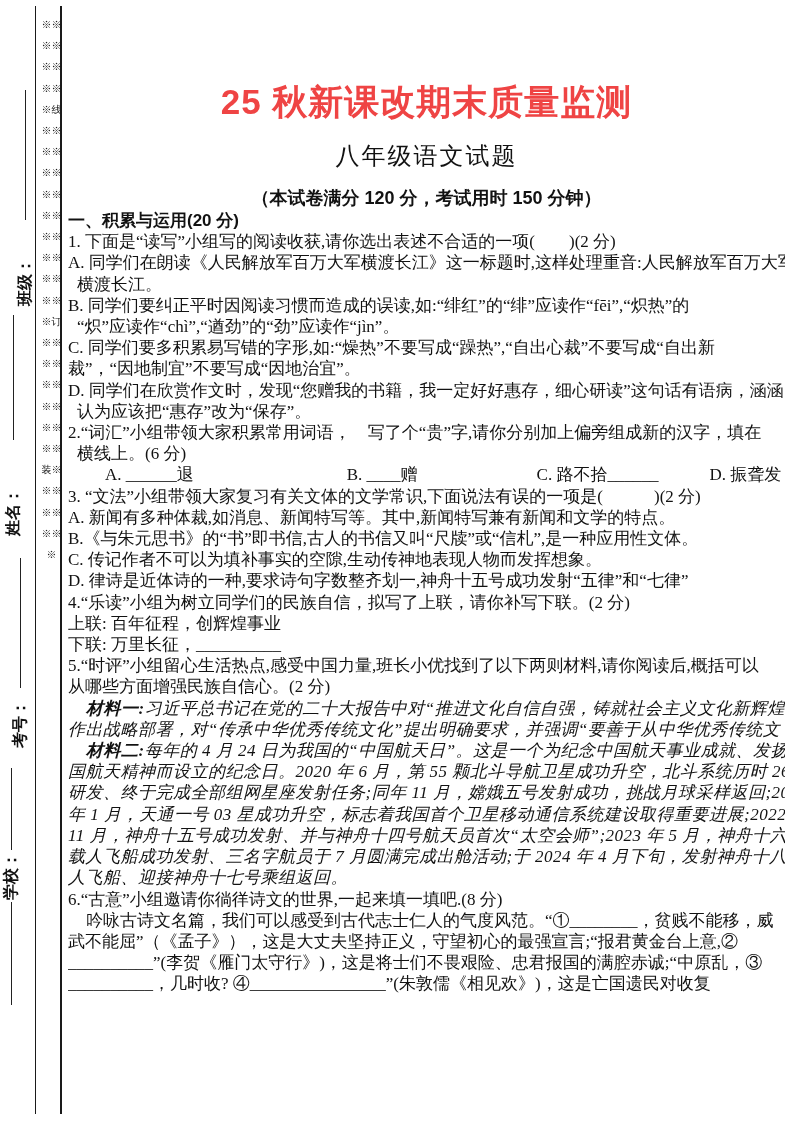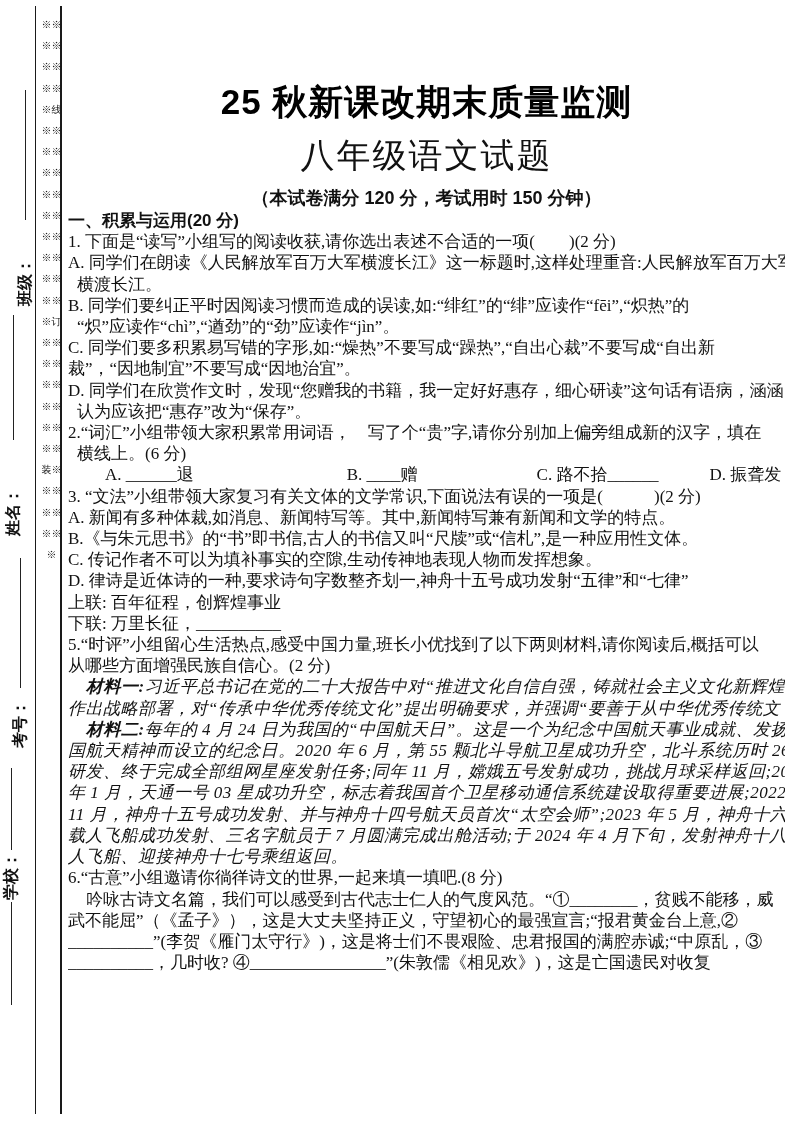--- a/index.html
+++ b/index.html
@@ -24,24 +24,24 @@
     position:absolute;transform:rotate(-90deg);transform-origin:0 0;
     font-family:"Liberation Sans","DejaVu Sans",sans-serif;
     font-weight:700;font-size:16px;line-height:20px;white-space:nowrap;color:#111;
   }
   .vblank{position:absolute;width:1.5px;background:#222;}
   
   .content{position:absolute;left:68px;top:0;width:717px;}
   .doc-title{
     margin:80px 0 0 0;text-align:center;font-size:35px;line-height:44px;
     font-weight:700;font-family:"Liberation Sans","DejaVu Sans",sans-serif;
-    letter-spacing:1px;color:#000000;
+    letter-spacing:1px;color:#ef4444;
   }
   .doc-subtitle{
-    margin:14px 0 0 0;text-align:center;font-size:34px;line-height:36px;
+    margin:14px 0 0 0;text-align:center;font-size:24px;line-height:36px;
     font-weight:400;font-family:"Liberation Serif","DejaVu Serif",serif;letter-spacing:2px;
   }
   .exam-info{
     margin:12px 0 0 0;text-align:center;font-size:18px;line-height:24px;
     font-weight:700;font-family:"Liberation Sans","DejaVu Sans",sans-serif;
   }
   .lines{}
   .line{
     font-size:17px;line-height:21.2px;white-space:pre;overflow:hidden;
     font-family:"Liberation Serif","DejaVu Serif",serif;
@@ -88,20 +88,21 @@
         <div class="line">D. 同学们在欣赏作文时，发现“您赠我的书籍，我一定好好惠存，细心研读”这句话有语病，涵涵</div>
         <div class="line i1">认为应该把“惠存”改为“保存”。</div>
         <div class="line">2.“词汇”小组带领大家积累常用词语，　写了个“贵”字,请你分别加上偏旁组成新的汉字，填在</div>
         <div class="line i1">横线上。(6 分)</div>
         <div class="line i3">A. ______退　　　　　　　　　B. ____赠　　　　　　　C. 路不拾______　　　D. 振聋发 _____</div>
         <div class="line">3. “文法”小组带领大家复习有关文体的文学常识,下面说法有误的一项是(　　　)(2 分)</div>
         <div class="line">A. 新闻有多种体裁,如消息、新闻特写等。其中,新闻特写兼有新闻和文学的特点。</div>
         <div class="line">B.《与朱元思书》的“书”即书信,古人的书信又叫“尺牍”或“信札”,是一种应用性文体。</div>
         <div class="line">C. 传记作者不可以为填补事实的空隙,生动传神地表现人物而发挥想象。</div>
         <div class="line">D. 律诗是近体诗的一种,要求诗句字数整齐划一,神舟十五号成功发射“五律”和“七律”</div>
+        <div class="line">4.“乐读”小组为树立同学们的民族自信，拟写了上联，请你补写下联。(2 分)</div>
         <div class="line">上联: 百年征程，创辉煌事业</div>
         <div class="line">下联: 万里长征，__________</div>
         <div class="line">5.“时评”小组留心生活热点,感受中国力量,班长小优找到了以下两则材料,请你阅读后,概括可以</div>
         <div class="line">从哪些方面增强民族自信心。(2 分)</div>
         <div class="line kai i2"><span class="mat-label">材料一:</span>习近平总书记在党的二十大报告中对“推进文化自信自强，铸就社会主义文化新辉煌”</div>
         <div class="line kai">作出战略部署，对“传承中华优秀传统文化”提出明确要求，并强调“要善于从中华优秀传统文</div>
         <div class="line kai i2"><span class="mat-label">材料二:</span>每年的 4 月 24 日为我国的“中国航天日”。这是一个为纪念中国航天事业成就、发扬中</div>
         <div class="line kai">国航天精神而设立的纪念日。2020 年 6 月，第 55 颗北斗导航卫星成功升空，北斗系统历时 26 年</div>
         <div class="line kai">研发、终于完成全部组网星座发射任务;同年 11 月，嫦娥五号发射成功，挑战月球采样返回;2021</div>
         <div class="line kai">年 1 月，天通一号 03 星成功升空，标志着我国首个卫星移动通信系统建设取得重要进展;2022 年</div>

